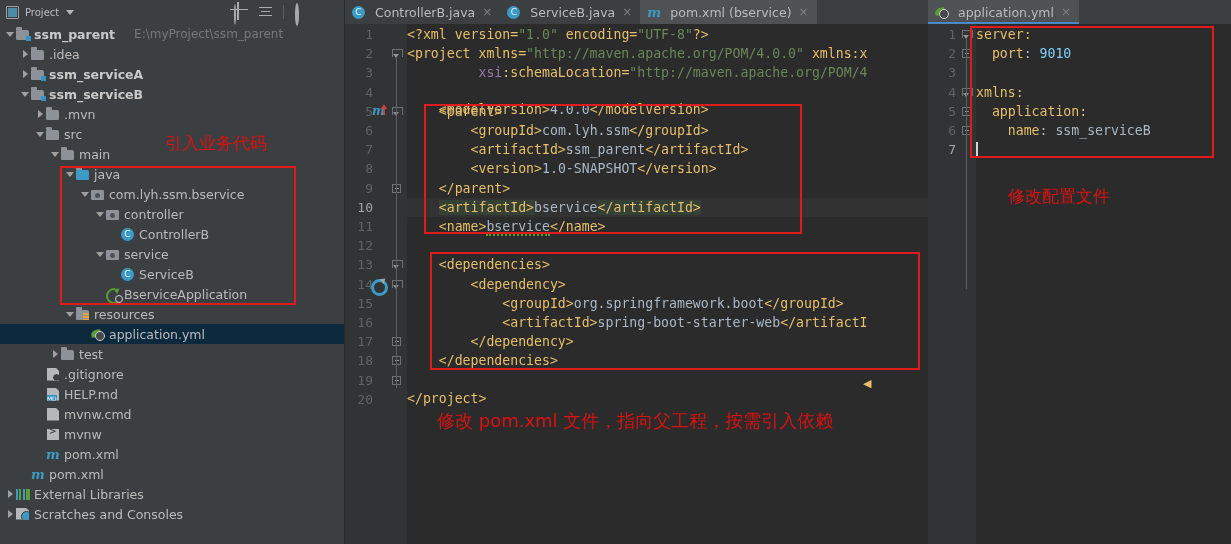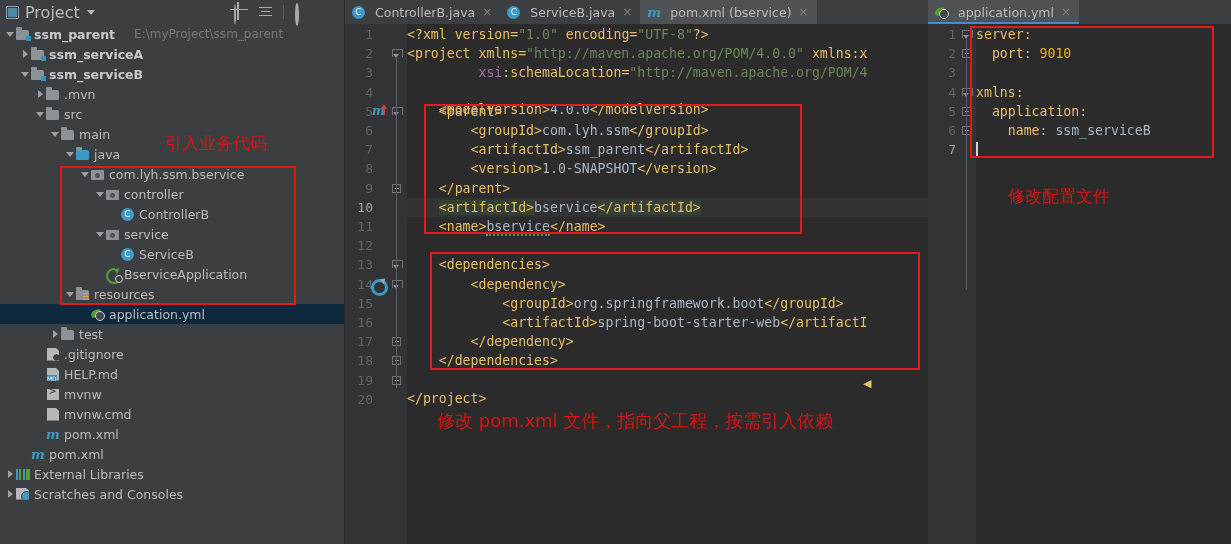--- a/index.html
+++ b/index.html
@@ -19,21 +19,21 @@
   #project-header {
     height:24px; display:flex; align-items:center; padding:0 6px;
     background:#3c3f41;
   }
   .ph-icon {
     width:13px; height:13px; border:1.5px solid #9aa0a6; border-radius:1px;
     display:inline-block; position:relative; margin-right:6px; flex:none;
   }
   .ph-icon:after{ content:''; position:absolute; left:1px; top:1px; right:1px; bottom:1px;
     background:#4d8ca8; }
-  #project-header .title { color:#bbbbbb; font-size:16px; }
+  #project-header .title { color:#bbbbbb; font-size:10px; }
   .caret-dn { width:0;height:0;border-left:4px solid transparent;border-right:4px solid transparent;
      border-top:5px solid #b5b5b5; margin-left:7px; }
   #ph-tools { margin-left:auto; display:flex; align-items:center; gap:10px; padding-right:4px;}
   .tool-ico { width:15px;height:15px; position:relative; display:block; }
   .ico-locate { border:1.6px solid #a8acae; border-radius:50%; width:12px;height:12px; margin:1px;}
   .ico-locate:before,.ico-locate:after{content:'';position:absolute;background:#a8acae;}
   .ico-locate:before{left:-3px;top:4.2px;width:18px;height:1.6px;}
   .ico-locate:after{top:-3px;left:4.2px;height:18px;width:1.6px;}
   .ico-collapse i{position:absolute;left:1px;width:13px;height:1.6px;background:#a8acae;display:block;}
   .ico-collapse i:nth-child(1){top:2px;}
@@ -130,21 +130,21 @@
   .lnum { position:absolute; right:34px; color:#606366; font-size:13px;
      font-family:"DejaVu Sans Mono", monospace; text-align:right; width:24px;}
   #editor-right .lnum { right:20px; }
   .lnum.cur { color:#a4a3a3; }
   .codeline { position:absolute; left:62px; white-space:pre; font-size:13.2px;
      font-family:"DejaVu Sans Mono", monospace; letter-spacing:0px; }
   #editor-right .codeline { left:48px; }
   .cur-line-bg{position:absolute;left:62px;right:0;height:19px;background:#323232;}
   .tag{color:#e8bf6a;} .val{color:#6a8759;}
   .txt{color:#a9b7c6;} .ns{color:#9876aa;}
-  .ymlkey{color:#e8bf6a;} .ymlnum{color:#eab308;} .ymlval{color:#a9b7c6;}
+  .ymlkey{color:#e8bf6a;} .ymlnum{color:#7dd3fc;} .ymlval{color:#a9b7c6;}
   .hl{background:#344134;}
   .wavy{border-bottom:2px dotted #5a9e36;}
 
   
   .fold { position:absolute; width:9px; height:9px; border:1px solid #6e7072; background:#313335;}
   .fold:after{content:'';position:absolute;left:1.5px;top:3px;width:4px;height:1px;background:#8d9299;}
   .foldline{position:absolute;width:1px;background:#5c5f61;}
   .foldarrow{position:absolute;width:9px;height:11px;}
   .foldarrow:before{content:'';position:absolute;left:0;top:0;width:9px;height:7px;border:1px solid #6e7072;
      border-bottom:none;}
@@ -198,20 +198,28 @@
           <span class="arrow down"></span>
           <span class="tico f-mod">
             <span class="f-plain"></span>
           </span>
           <span class="lbl b">ssm_parent</span>
           <span class="path">E:\myProject\ssm_parent</span>
         </div>
         <div class="row">
           <span style="width:20px;flex:none"></span>
           <span class="arrow right"></span>
+          <span class="tico ">
+            <span class="f-plain"></span>
+          </span>
+          <span class="lbl">.idea</span>
+        </div>
+        <div class="row">
+          <span style="width:20px;flex:none"></span>
+          <span class="arrow right"></span>
           <span class="tico f-mod">
             <span class="f-plain"></span>
           </span>
           <span class="lbl b">ssm_serviceA</span>
         </div>
         <div class="row">
           <span style="width:20px;flex:none"></span>
           <span class="arrow down"></span>
           <span class="tico f-mod">
             <span class="f-plain"></span>
@@ -336,31 +344,31 @@
           <span class="arrow none"></span>
           <span class="tico ">
             <span class="md-ico"></span>
           </span>
           <span class="lbl">HELP.md</span>
         </div>
         <div class="row">
           <span style="width:35px;flex:none"></span>
           <span class="arrow none"></span>
           <span class="tico ">
+            <span class="cmd-ico"></span>
+          </span>
+          <span class="lbl">mvnw.cmd</span>
+        </div>
+        <div class="row">
+          <span style="width:35px;flex:none"></span>
+          <span class="arrow none"></span>
+          <span class="tico ">
             <span class="sh-ico"></span>
           </span>
           <span class="lbl">mvnw</span>
-        </div>
-        <div class="row">
-          <span style="width:35px;flex:none"></span>
-          <span class="arrow none"></span>
-          <span class="tico ">
-            <span class="cmd-ico"></span>
-          </span>
-          <span class="lbl">mvnw.cmd</span>
         </div>
         <div class="row">
           <span style="width:35px;flex:none"></span>
           <span class="arrow none"></span>
           <span class="tico ">
             <span class="m-ico">m</span>
           </span>
           <span class="lbl">pom.xml</span>
         </div>
         <div class="row">

